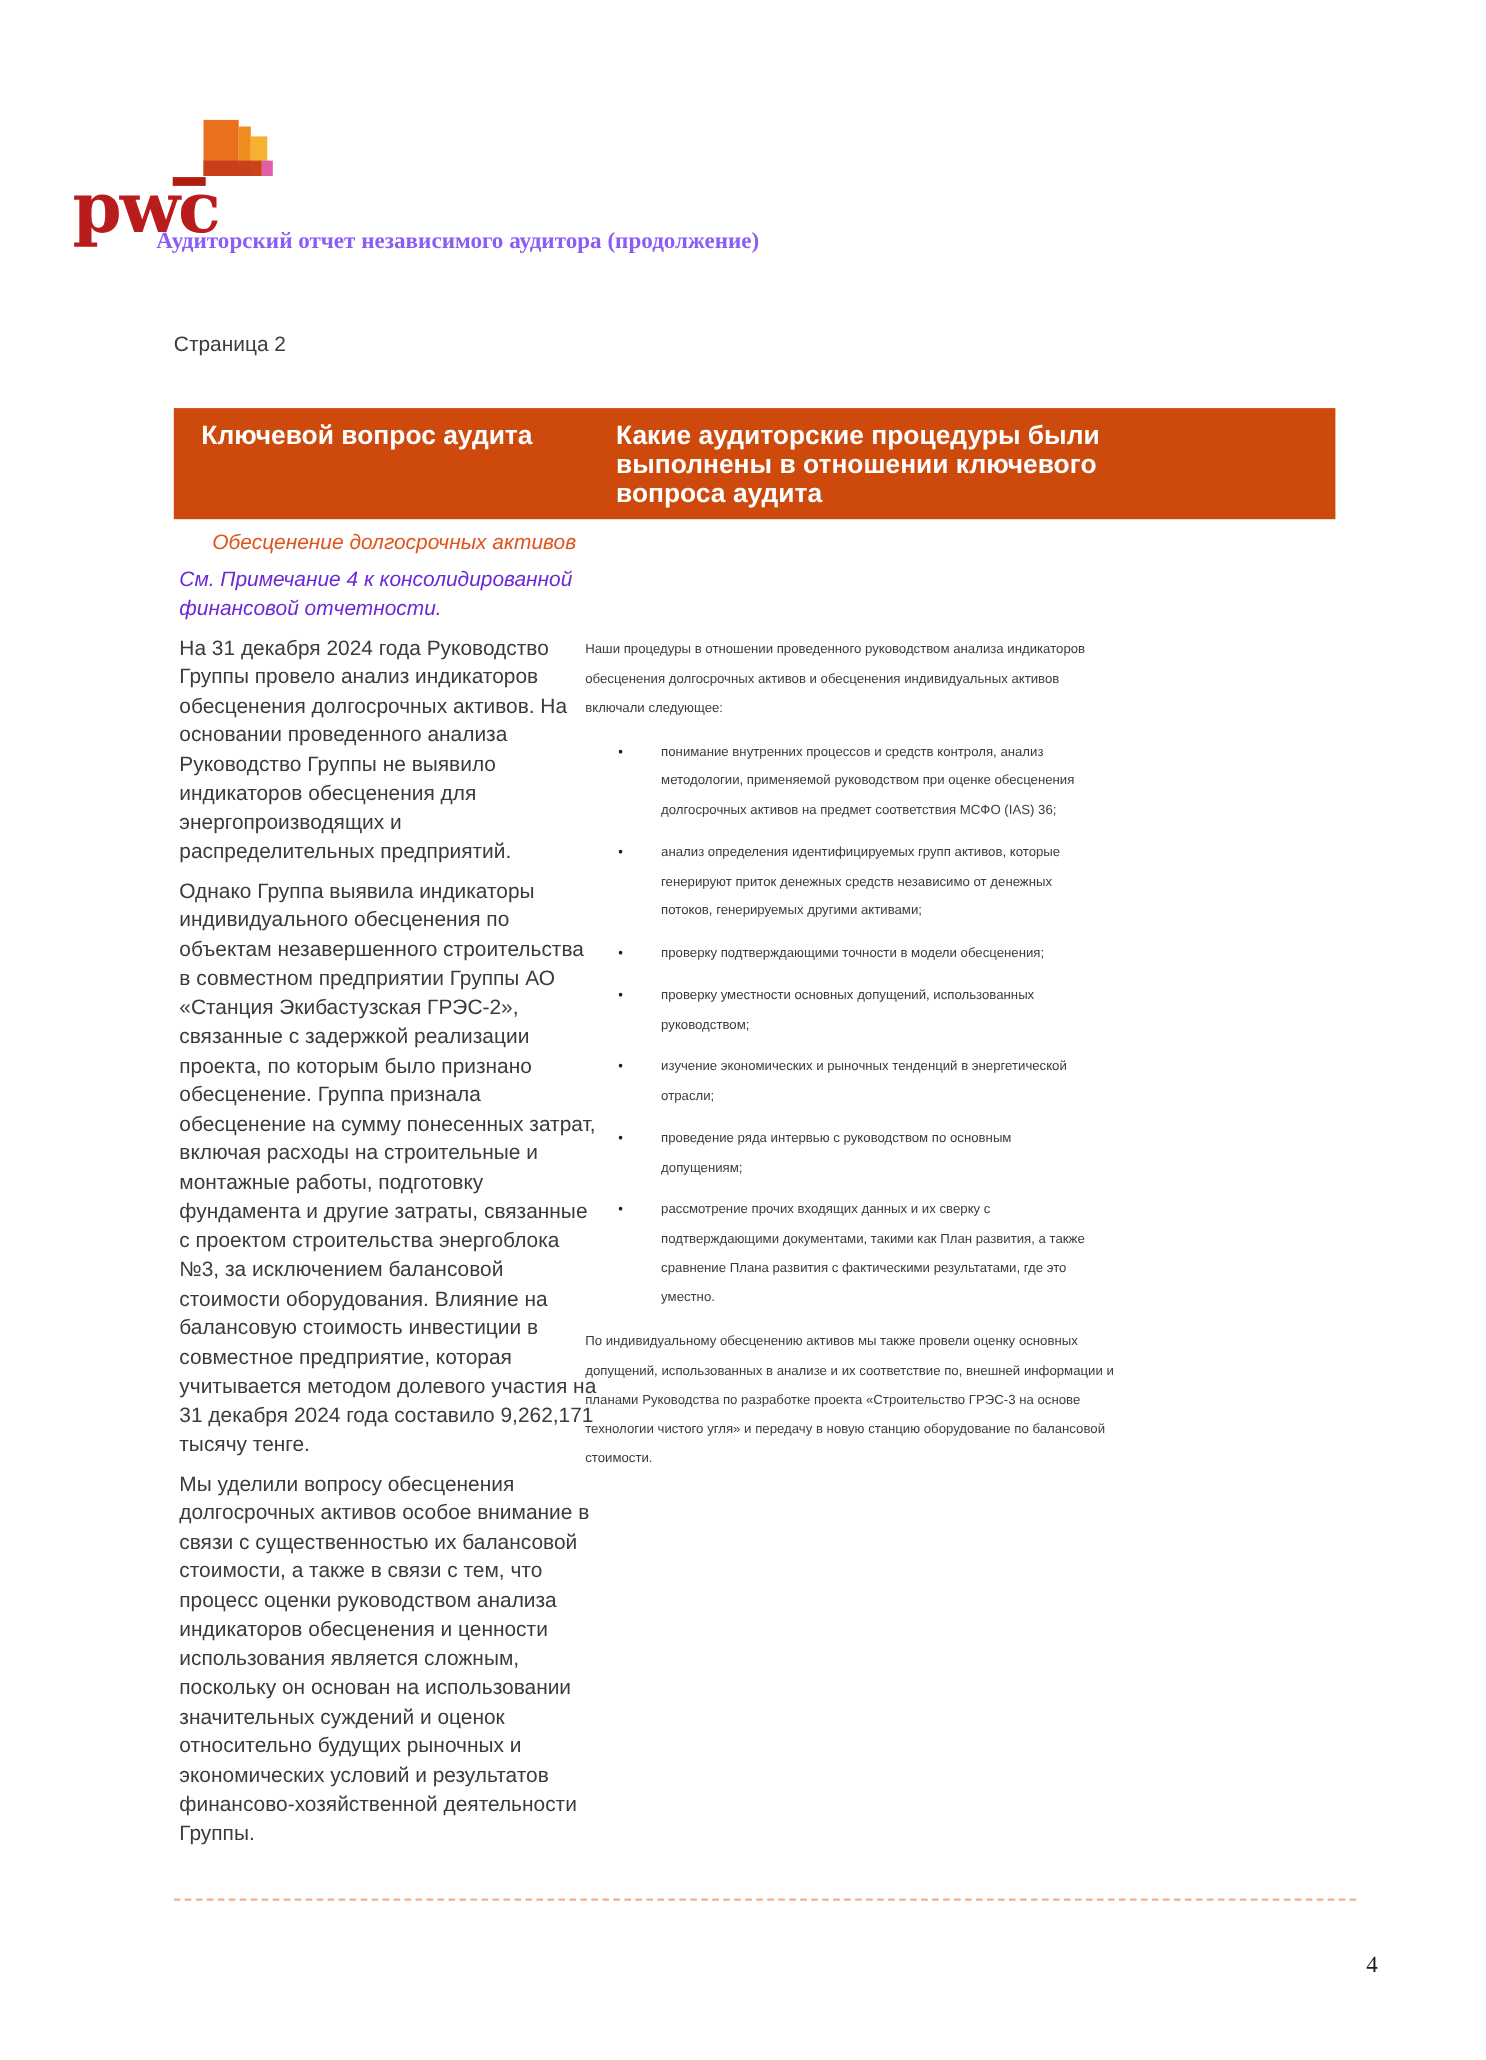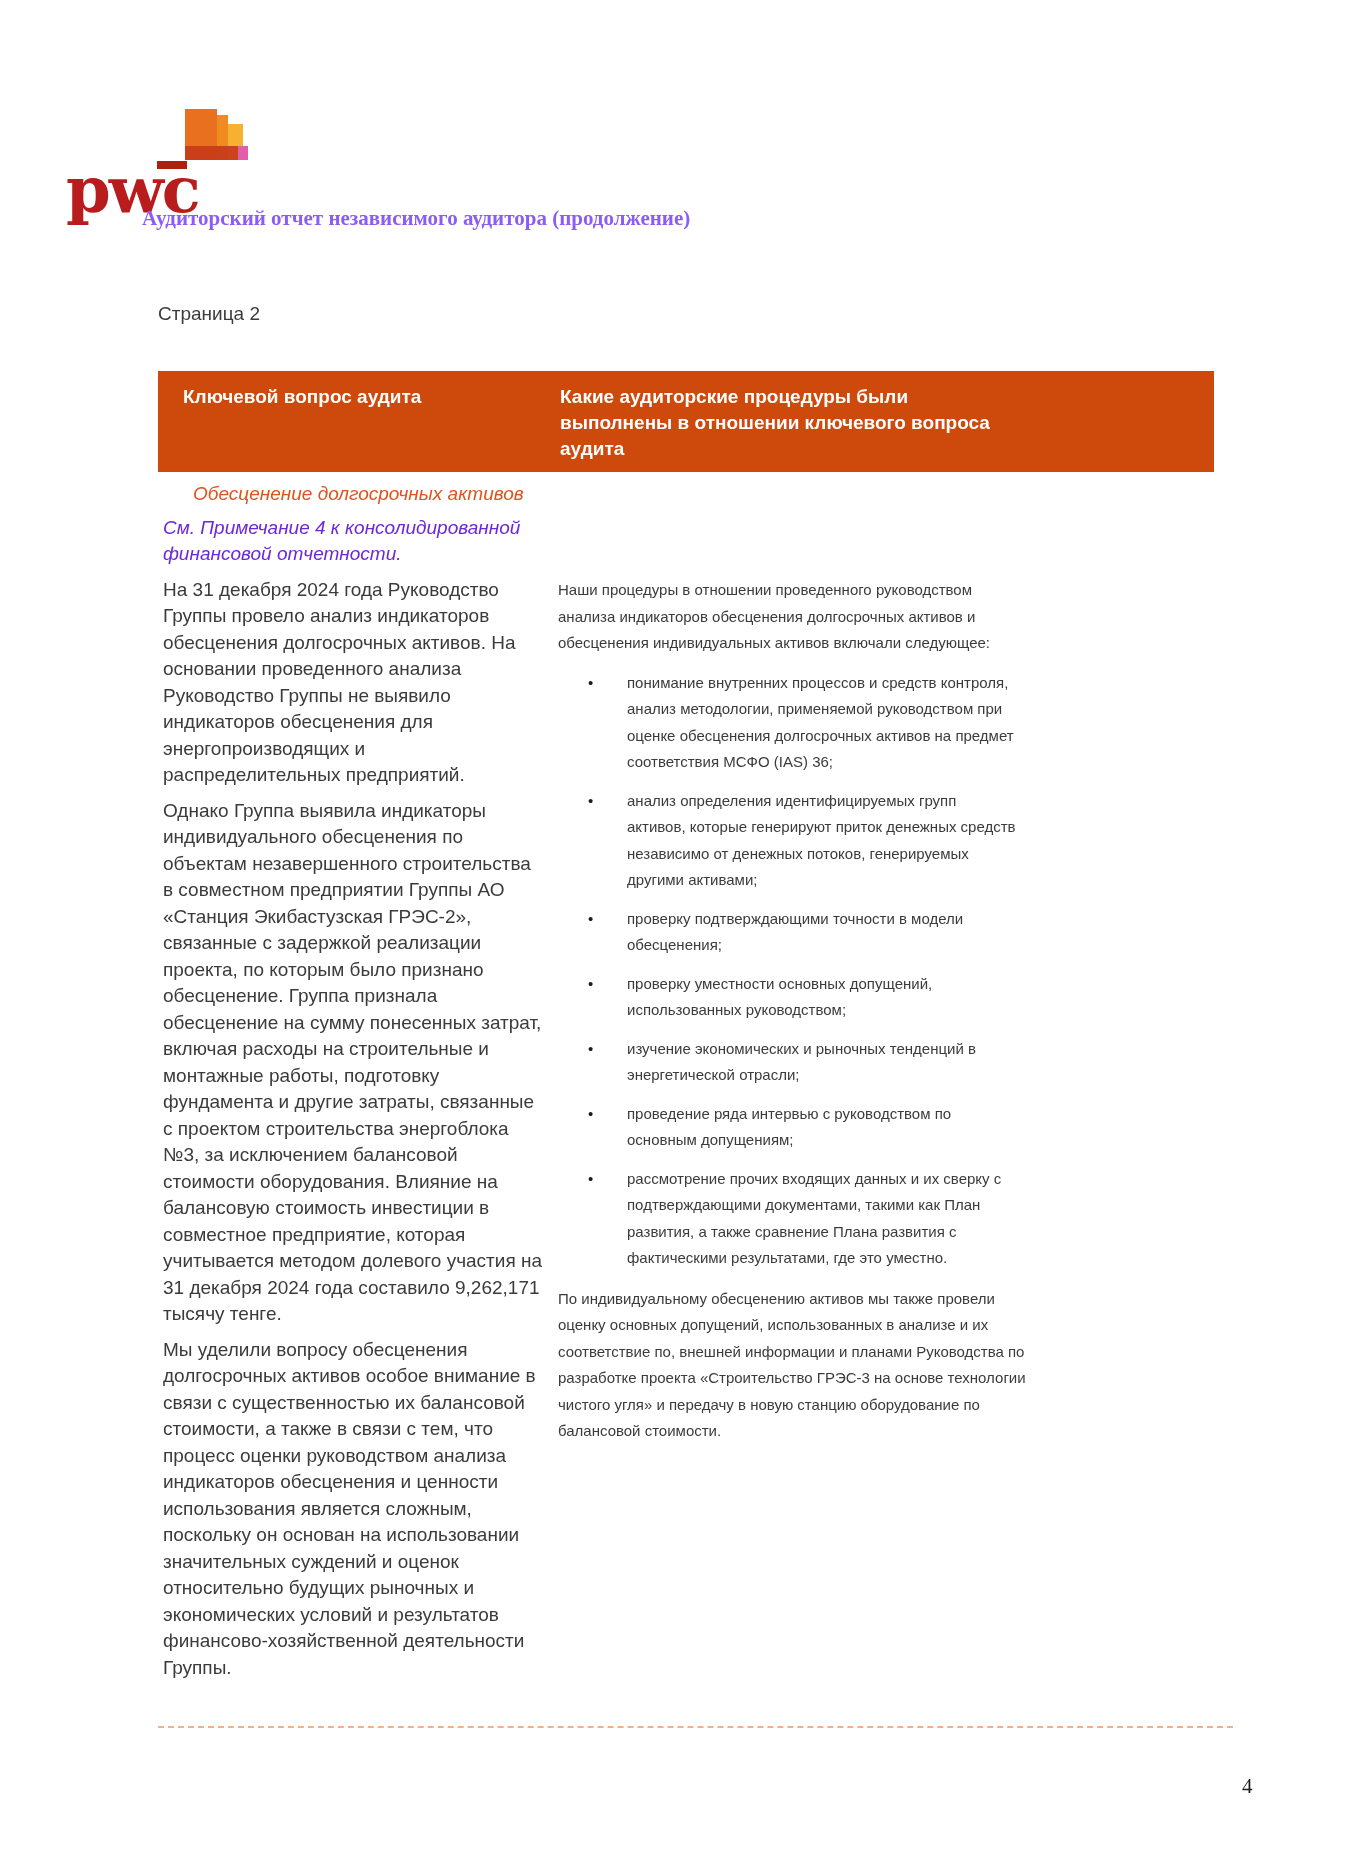--- a/index.html
+++ b/index.html
@@ -48,21 +48,21 @@
   }
 
   
   .kam-header {
     position: absolute; left: 158px; top: 371px;
     width: 1056px;
     background: #ce490c;
     display: flex;
     color: #ffffff;
     font-weight: bold;
-    font-size: 19px;
+    font-size: 24px;
     line-height: 26px;
     padding: 13px 0 10px 0;
     min-height: 92px;
   }
   .kam-header .cell1 { width: 402px; padding-left: 25px; }
   .kam-header .cell2 { width: 470px; padding-right: 10px; }
 
   
   .col-left {
     position: absolute; left: 163px; top: 481px;
@@ -77,23 +77,23 @@
     margin-left: 30px;
   }
   .kam-note {
     font-style: italic;
     color: #6d28d9;
     margin-top: 7px;
   }
   .col-left p { margin-top: 9px; }
 
   .col-right {
-    position: absolute; left: 558px; top: 577px;
+    position: absolute; left: 532px; top: 577px;
     width: 482px;
-    font-size: 15px;
+    font-size: 12px;
     line-height: 26.5px;
     color: #3b3b3b;
   }
   .col-right .intro { width: 458px; }
   .bullet-list { margin-top: 13px; }
   .bullet-item {
     display: flex;
     margin-bottom: 12px;
     width: 458px;
   }

